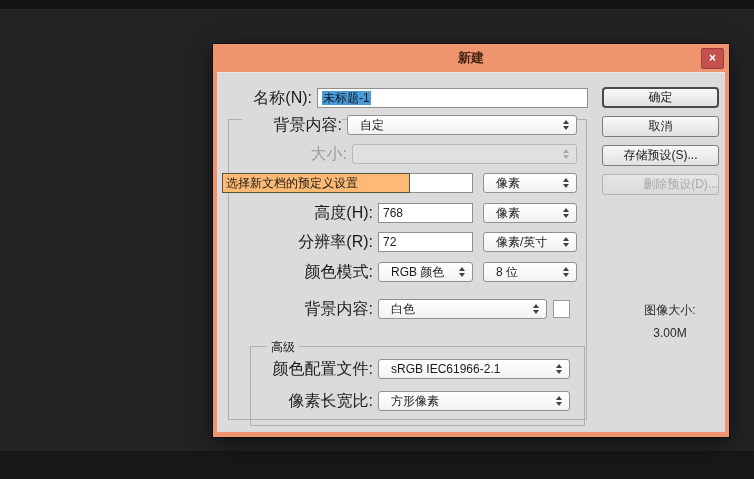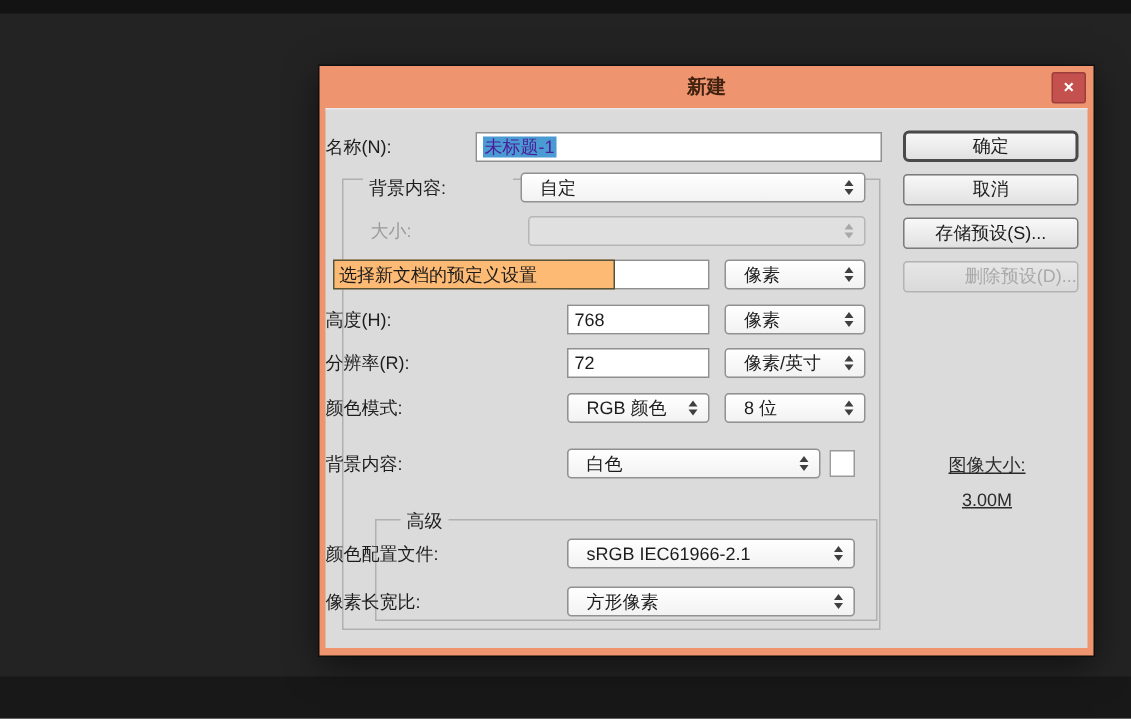--- a/index.html
+++ b/index.html
@@ -32,21 +32,21 @@
     cursor:pointer;
   }
   .content {
     position:absolute; left:4px; right:4px; top:28px; bottom:5px;
     background:#dbdbdb; border-top:1px solid #e9e9e9;
   }
 
   
   .lbl {
     position:absolute; height:20px; line-height:20px;
-    font-size:12px; color:#1c1c1c; white-space:nowrap;
+    font-size:16px; text-align:right; color:#1c1c1c; white-space:nowrap;
   }
   .lbl.disabled { color:#9b9b9b; }
   .tinput {
     position:absolute; height:20px; background:#fff;
     border:1px solid #8f8f8f; font-size:12px; padding:0 4px;
     font-family:"Liberation Sans","DejaVu Sans",sans-serif; color:#1c1c1c;
     line-height:18px;
   }
   .combo {
     position:absolute; height:20px;
@@ -71,42 +71,42 @@
     cursor:pointer; font-family:"Liberation Sans","DejaVu Sans",sans-serif;
   }
   .btn.default { border:2px solid #4a4a4a; border-radius:4px; line-height:17px; }
   .btn.disabled { color:#a9a9a9; border-color:#b3b3b3; background:linear-gradient(#e6e6e6,#dadada); cursor:default;padding-left:40px; }
 
   .groupbox {
     position:absolute; left:11px; top:46px; width:359px; height:301px;
     border:1px solid #b0b0b0;
   }
   .fieldset {
-    position:absolute; left:33px; top:273px; width:335px; height:68px;
+    position:absolute; left:33px; top:273px; width:335px; height:80px;
     border:1px solid #b0b0b0;
   }
   .fieldset .legend {
     position:absolute; left:16px; top:-8px; padding:0 4px;
     background:#dbdbdb; font-size:12px; line-height:16px; color:#1c1c1c;
   }
   .row-label-bg { background:#dbdbdb; padding-left:4px; }
 
-  .sel-text { background:#4a9ad4; color:#4c1d95; padding:0 1px; }
+  .sel-text { background:#4a9ad4; color:#0f172a; padding:0 1px; }
 
   .tooltip {
     position:absolute; left:5px; top:100px; width:188px; height:20px;
     background:#fdba74; border:1px solid #55553e;
     font-size:12px; line-height:18px; padding-left:3px;
     color:#1a1a1a; z-index:30; white-space:nowrap; overflow:hidden;
   }
   .swatch {
     position:absolute; left:336px; top:227px; width:17px; height:18px;
     background:#ffffff; border:1px solid #9a9a9a; cursor:pointer;
   }
-  .imgsize { position:absolute; left:376px; width:130px; text-align:center; font-size:12px; color:#2a2a2a;text-decoration:underline; }
+  .imgsize { position:absolute; left:388px; width:130px; text-align:center; font-size:12px; color:#2a2a2a; }
 </style>
 </head>
 <body>
 
 <div class="strip-top"></div>
 <div class="strip-bottom"></div>
 
 <div class="dialog">
   <div class="titlebar">
     <span>新建</span>

